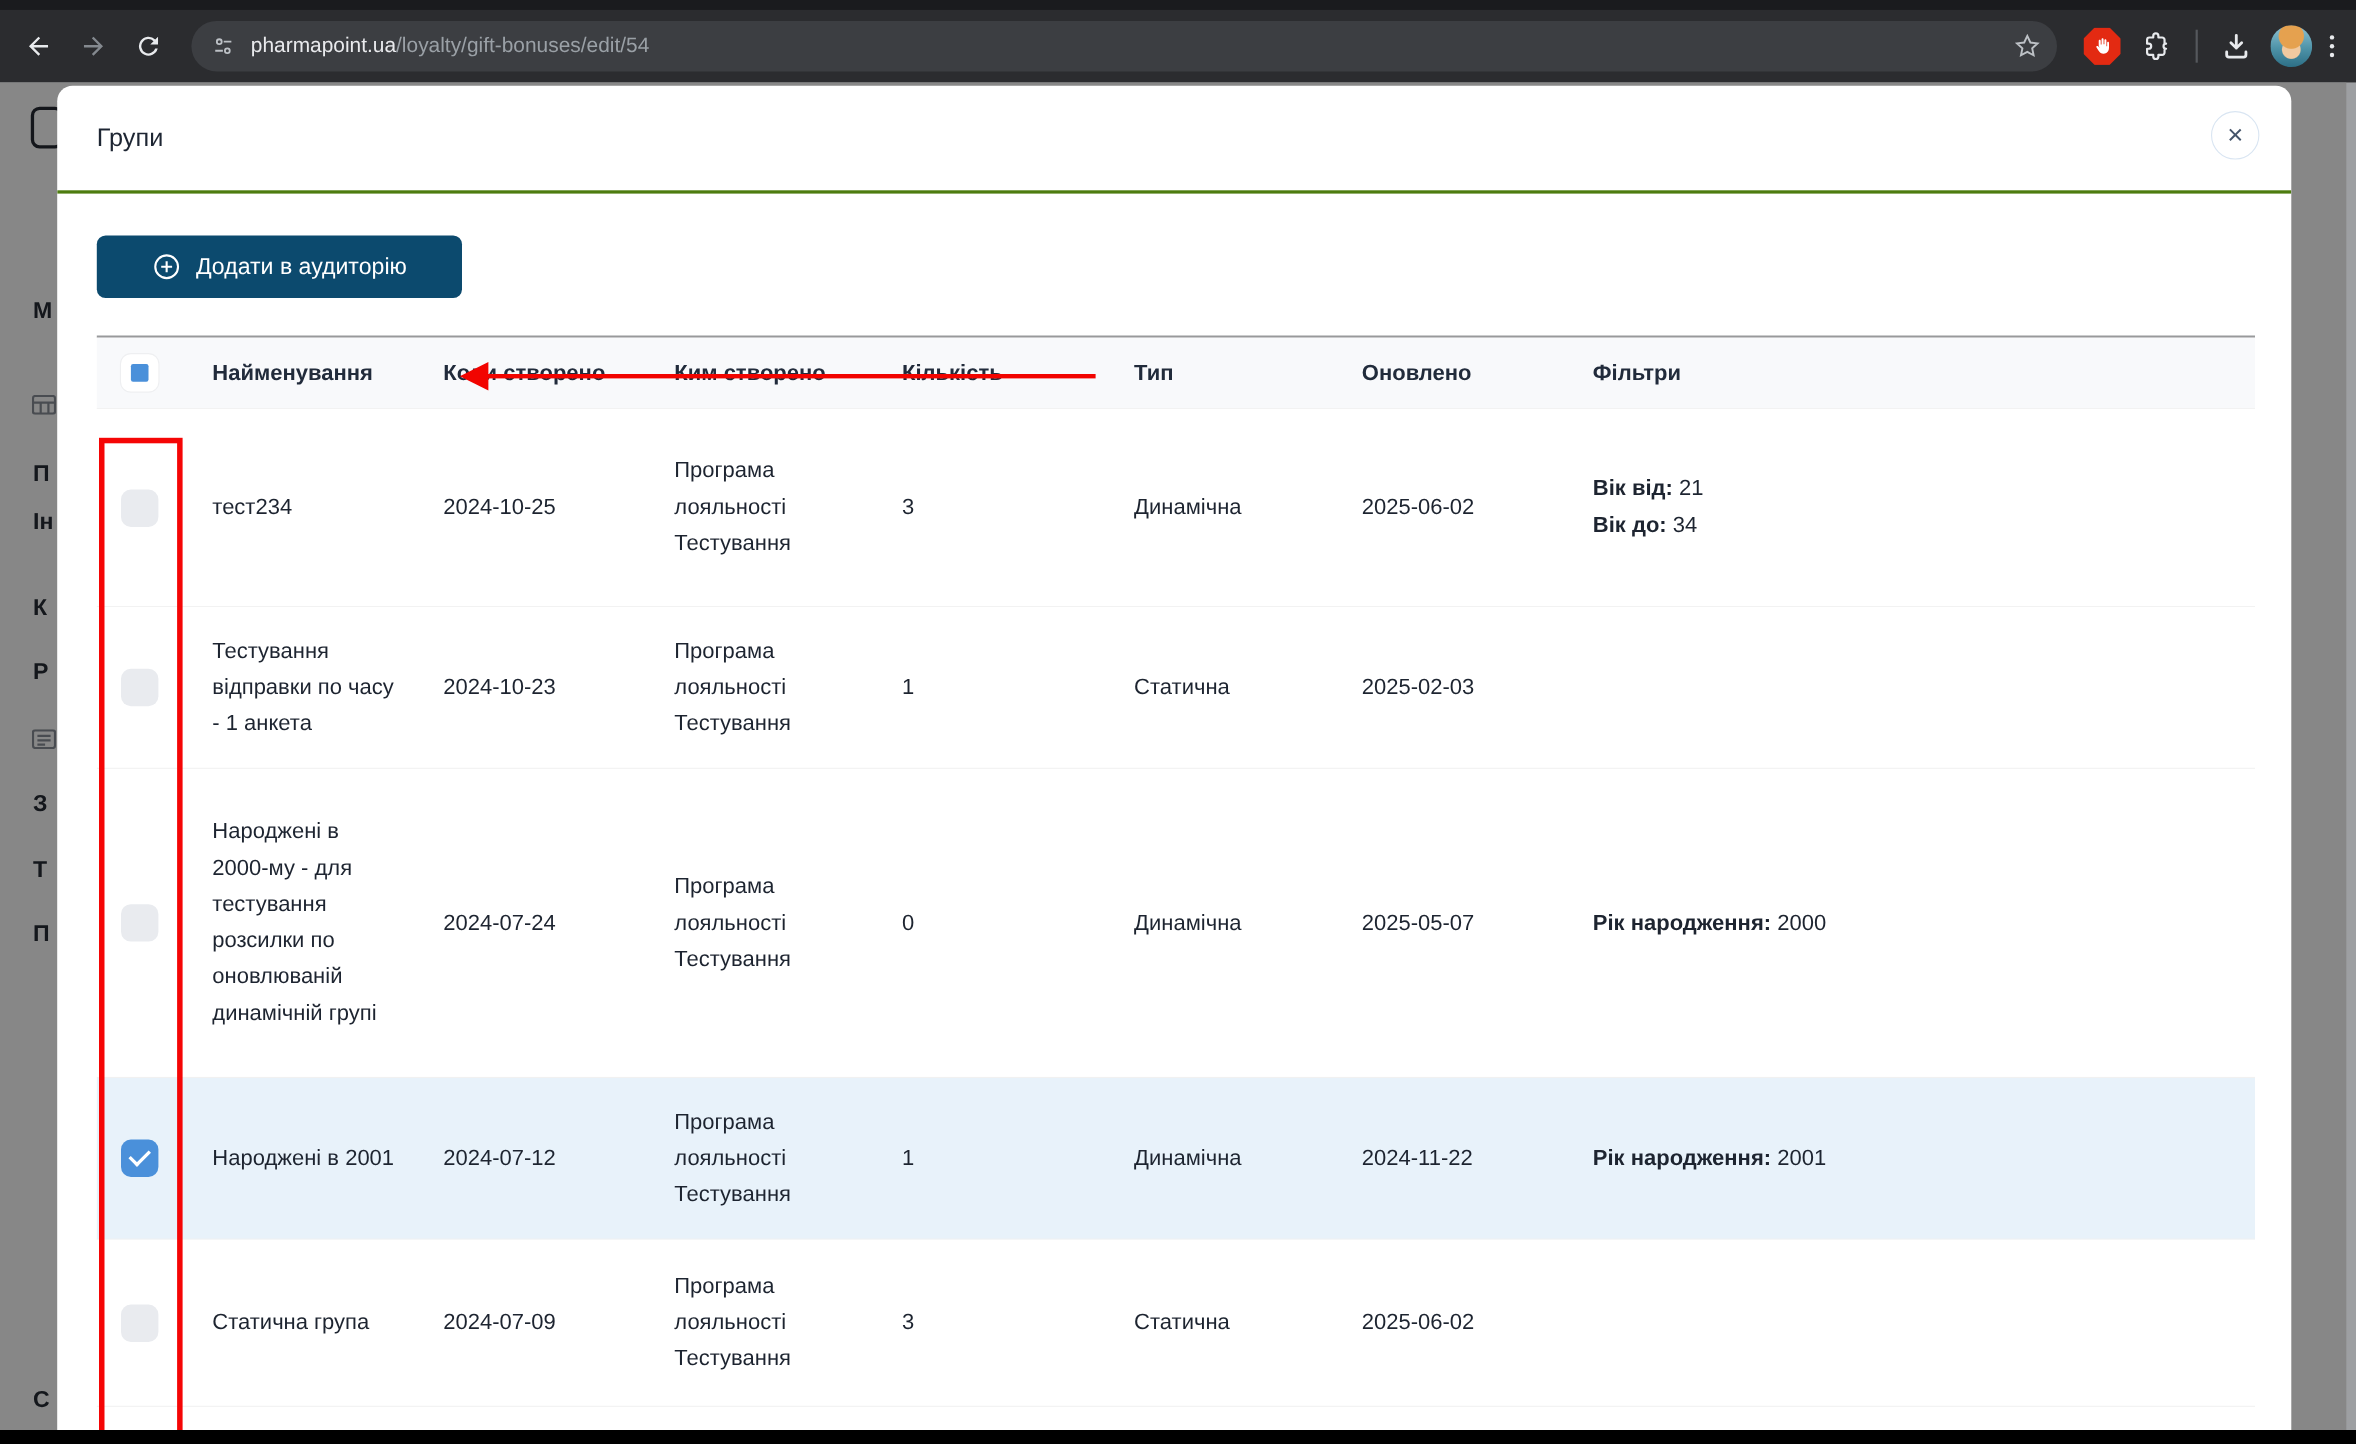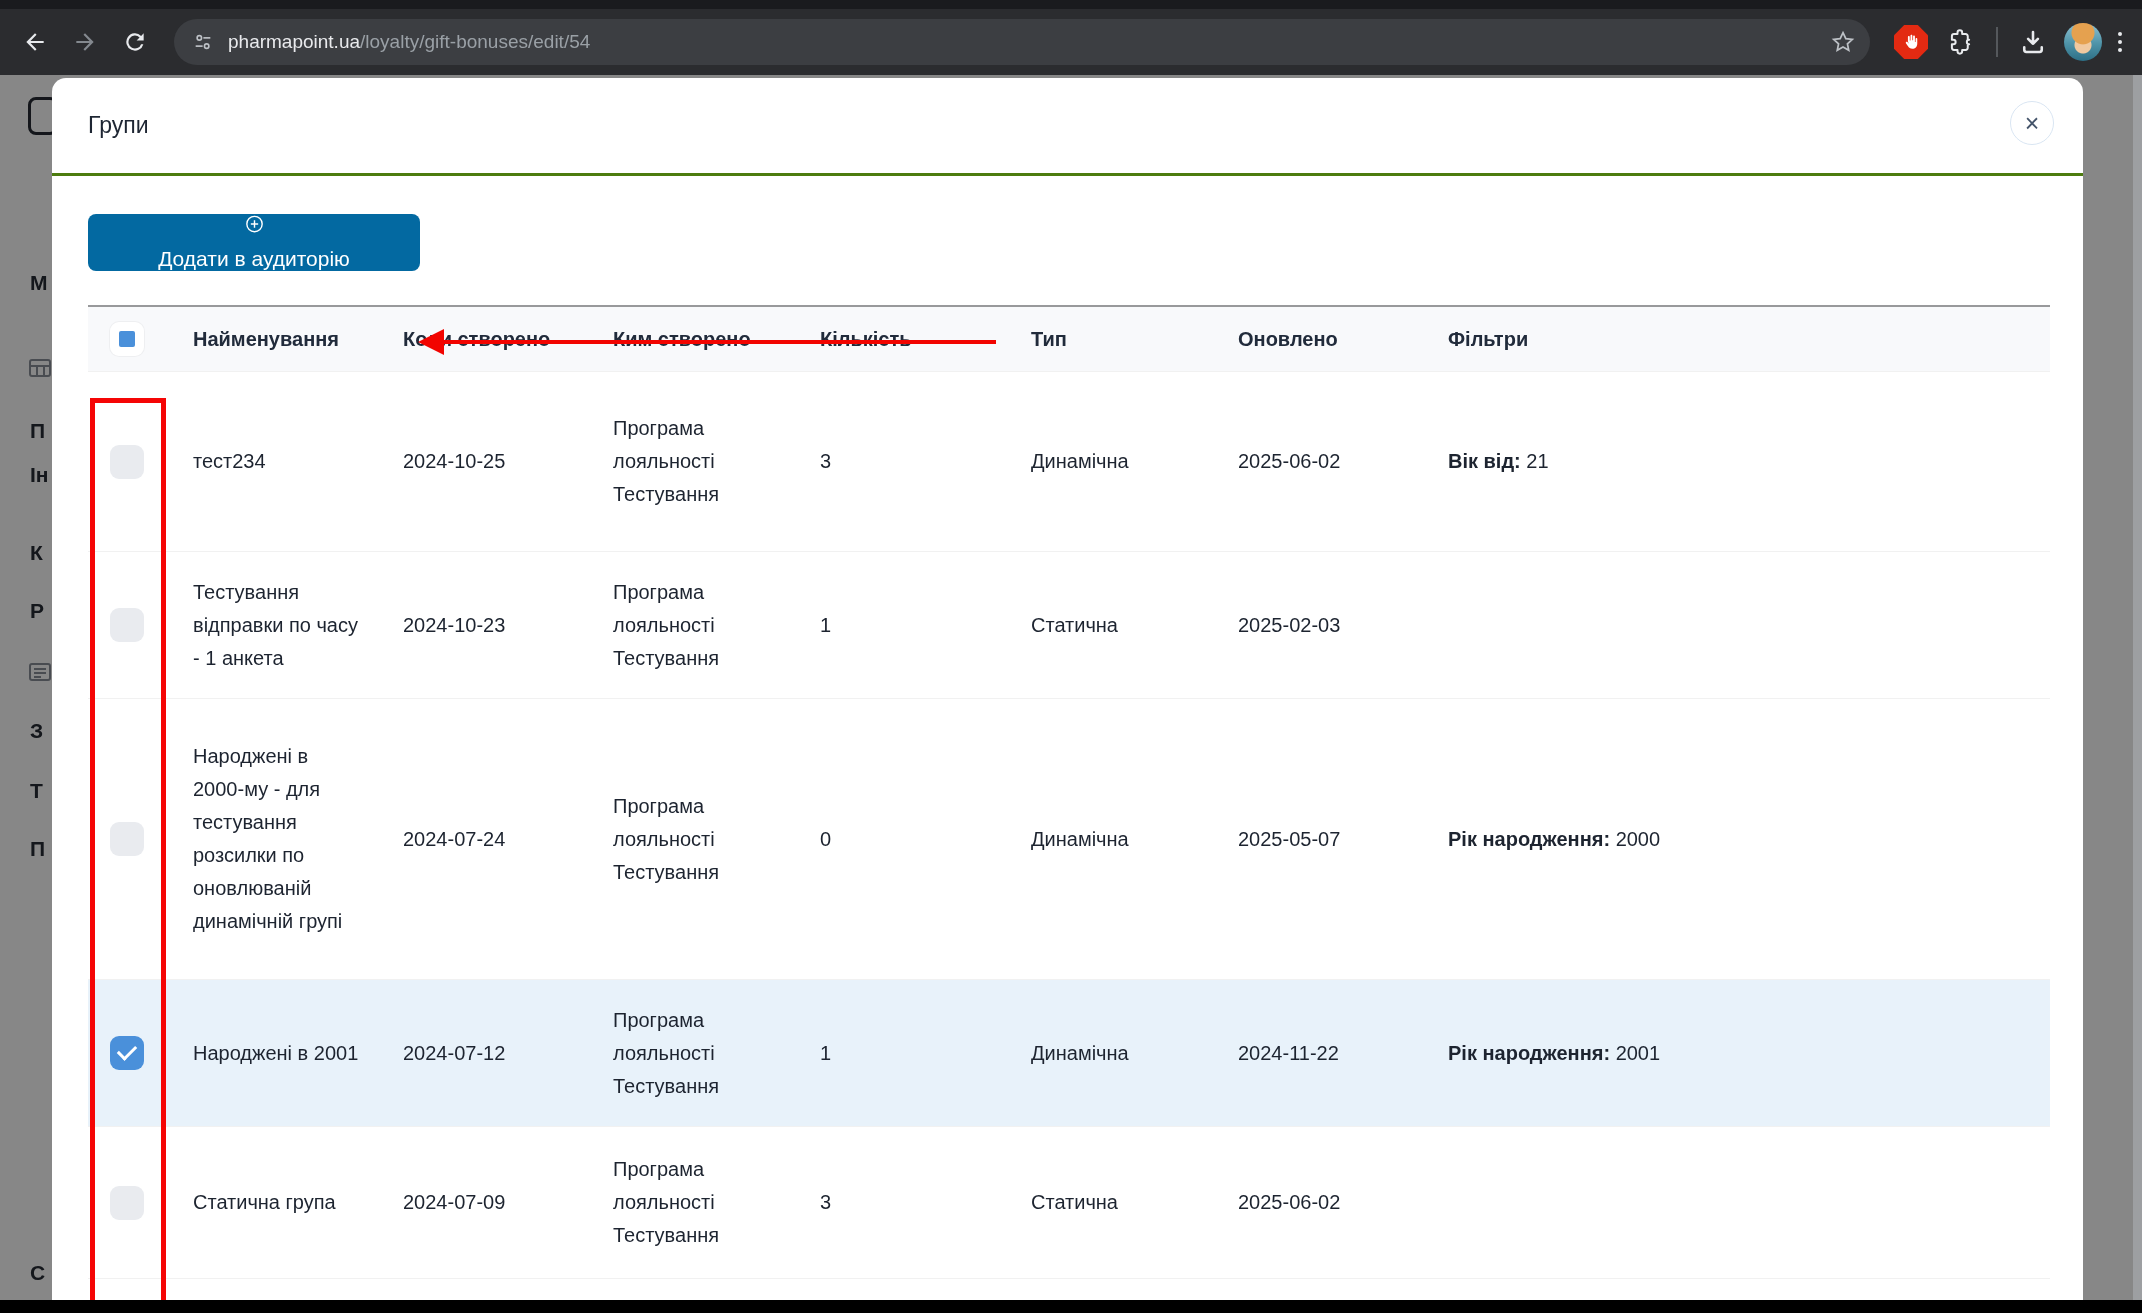--- a/index.html
+++ b/index.html
@@ -39,21 +39,21 @@
   .overlay { position:absolute; inset:0; background:rgba(0,0,0,0.47); }
   .browser-scrollbar { position:absolute; right:0; top:0; width:9px; height:100%; background:#9d9fa2; }
 
   
   .modal { position:absolute; left:52px; top:3px; width:2031px; height:1235px; background:#fff; border-radius:14px 14px 0 0; overflow:hidden; }
   .modal-head { position:relative; height:98px; border-bottom:3px solid #4d7c0f; display:flex; align-items:center; padding:0 36px; }
   .modal-title { font-size:23px; font-weight:500; color:#1e2633; }
   .modal-close { position:absolute; right:29px; top:23px; width:44px; height:44px; border-radius:50%; border:1px solid #d9e5f2; display:flex; align-items:center; justify-content:center; font-size:25px; color:#44546a; cursor:pointer; line-height:1; }
   .modal-body { position:relative; padding:38px 33px 0 36px; }
 
-  .add-btn { width:332px; height:57px; background:#0369a1; border:none; border-radius:8px; color:#fff; font-size:21px; font-family:inherit; display:flex; align-items:center; justify-content:center; gap:13px; cursor:pointer;flex-direction:column; }
+  .add-btn { width:332px; height:57px; background:#0c4a6e; border:none; border-radius:8px; color:#fff; font-size:21px; font-family:inherit; display:flex; align-items:center; justify-content:center; gap:13px; cursor:pointer; }
 
   
   .annot-arrow { position:absolute; left:366px; top:152px; width:578px; height:28px; pointer-events:none; z-index:6; }
   .annot-arrow .line { position:absolute; left:18px; top:12px; right:0; height:4px; background:#f20400; }
   .annot-arrow .head { position:absolute; left:0; top:1px; width:0; height:0; border-top:13px solid transparent; border-bottom:13px solid transparent; border-right:26px solid #f20400; }
   .annot-box { position:absolute; left:38px; top:222px; width:76px; height:1003px; border:5px solid #f50505; pointer-events:none; z-index:6; }
 
   
   .gtable { margin-top:34px; width:1962px; border-top:2px solid #98999b; font-size:20px; color:#1d2430; }
   .trow { display:grid; grid-template-columns:105px 210px 210px 207px 211px 207px 210px 1fr; align-items:center; border-bottom:1px solid #f1f1f1; background:#fff; }
@@ -216,20 +216,21 @@
         <div class="trow" style="min-height:180px">
           <div class="cell cb-cell"><span class="cb"></span></div>
           <div class="cell">тест234</div>
           <div class="cell">2024-10-25</div>
           <div class="cell">Програма лояльності Тестування</div>
           <div class="cell">3</div>
           <div class="cell">Динамічна</div>
           <div class="cell">2025-06-02</div>
           <div class="cell filters-cell">
             <p><span class="flabel">Вік від:</span> <span>21</span></p>
+            <p><span class="flabel">Вік до:</span> <span>34</span></p>
           </div>
         </div>
 
         <div class="trow" style="min-height:147px">
           <div class="cell cb-cell"><span class="cb"></span></div>
           <div class="cell">Тестування відправки по часу - 1 анкета</div>
           <div class="cell">2024-10-23</div>
           <div class="cell">Програма лояльності Тестування</div>
           <div class="cell">1</div>
           <div class="cell">Статична</div>

